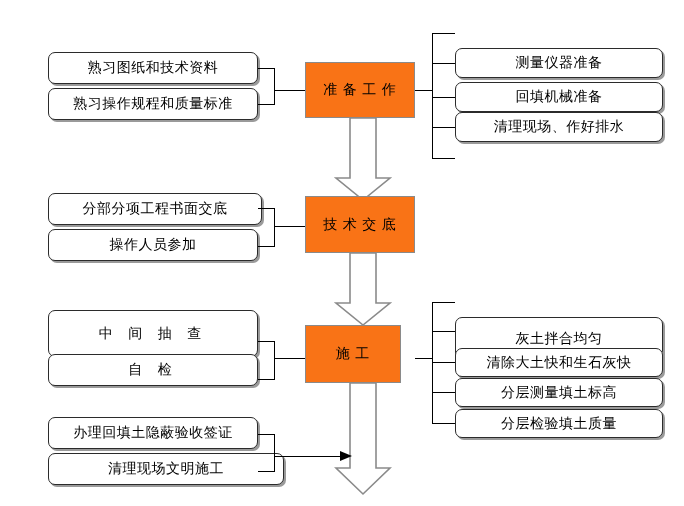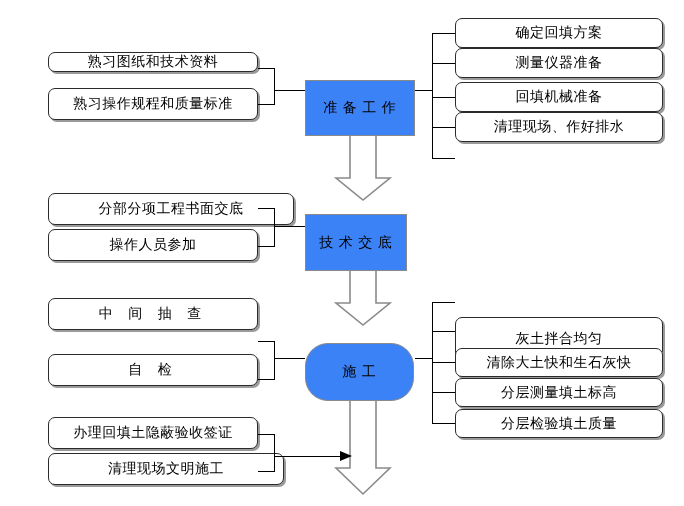--- a/index.html
+++ b/index.html
@@ -20,25 +20,25 @@
     display:flex;align-items:center;justify-content:center;
     font-size:14px;color:#000000;line-height:1;
     letter-spacing:0.5px;
     white-space:nowrap;
   }
   .rbox.wsp{letter-spacing:6px;}
 
   
   .cbox{
     position:absolute;box-sizing:border-box;
-    background:#3b82f6;
+    background:#f97316;
     border:1.5px solid #8a8a8a;
     display:flex;align-items:center;justify-content:center;
     font-size:14px;color:#000000;
-    letter-spacing:1px;white-space:nowrap;margin-top:18px;
+    letter-spacing:1px;white-space:nowrap;
   }
 
   
   .ln{position:absolute;background:#000000;}
   .lnh{height:1px;}
   .lnv{width:1px;}
 
   
   #overlay{position:absolute;left:0;top:0;width:684px;height:506px;pointer-events:none;}
 </style>
@@ -55,73 +55,70 @@
 
     <polygon points="350,383 376,383 376,468 390,468 363,494 336,468 350,468" fill="#ffffff" stroke="#8a8a8a" stroke-width="1.6"></polygon>
 
     <polygon points="340,451 352,456 340,461" fill="#000000"></polygon>
   </svg>
 
   <div class="cbox" style="left:305px;top:62px;width:110px;height:56px;">
     <span>准 备 工 作</span>
   </div>
 
-  <div class="cbox" style="left:305px;top:196px;width:102px;height:57px;">
+  <div class="cbox" style="left:305px;top:196px;width:110px;height:57px;">
     <span>技 术 交 底</span>
   </div>
 
-  <div class="cbox" style="left:305px;top:325px;width:109px;height:58px;border-radius:23px;">
+  <div class="cbox" style="left:305px;top:325px;width:96px;height:58px;">
     <span>施        工</span>
   </div>
 
-  <div class="rbox" style="left:48px;top:52px;width:210px;height:20px;">
+  <div class="rbox" style="left:48px;top:52px;width:210px;height:32px;">
     <span>熟习图纸和技术资料</span>
   </div>
   <div class="rbox" style="left:48px;top:88px;width:210px;height:32px;">
     <span>熟习操作规程和质量标准</span>
   </div>
 
   <div class="ln lnh" style="left:258px;top:68px;width:17px;"></div>
   <div class="ln lnh" style="left:258px;top:104px;width:17px;"></div>
   <div class="ln lnv" style="left:274px;top:68px;height:37px;"></div>
   <div class="ln lnh" style="left:274px;top:90px;width:31px;"></div>
 
-  <div class="rbox" style="left:455px;top:18px;width:208px;height:30px;">
-    <span>确定回填方案</span>
-  </div>
   <div class="rbox" style="left:455px;top:48px;width:208px;height:30px;">
     <span>测量仪器准备</span>
   </div>
   <div class="rbox" style="left:455px;top:82px;width:208px;height:30px;">
     <span>回填机械准备</span>
   </div>
   <div class="rbox" style="left:455px;top:112px;width:208px;height:30px;">
     <span>清理现场、作好排水</span>
   </div>
 
   <div class="ln lnv" style="left:432px;top:33px;height:125px;"></div>
   <div class="ln lnh" style="left:432px;top:33px;width:23px;"></div>
   <div class="ln lnh" style="left:432px;top:63px;width:23px;"></div>
   <div class="ln lnh" style="left:432px;top:97px;width:23px;"></div>
   <div class="ln lnh" style="left:432px;top:127px;width:23px;"></div>
   <div class="ln lnh" style="left:432px;top:158px;width:23px;"></div>
   <div class="ln lnh" style="left:415px;top:90px;width:18px;"></div>
 
-  <div class="rbox" style="left:48px;top:193px;width:246px;height:32px;">
+  <div class="rbox" style="left:48px;top:193px;width:214px;height:32px;">
     <span>分部分项工程书面交底</span>
   </div>
   <div class="rbox" style="left:48px;top:229px;width:210px;height:32px;">
     <span>操作人员参加</span>
   </div>
   <div class="ln lnh" style="left:258px;top:208px;width:17px;"></div>
   <div class="ln lnh" style="left:258px;top:246px;width:17px;"></div>
   <div class="ln lnv" style="left:274px;top:208px;height:39px;"></div>
   <div class="ln lnh" style="left:274px;top:226px;width:31px;"></div>
 
-  <div class="rbox wsp" style="left:48px;top:298px;width:210px;height:32px;">
+  <div class="rbox wsp" style="left:48px;top:310px;width:210px;height:47px;">
     <span>中  间  抽  查</span>
   </div>
   <div class="rbox wsp" style="left:48px;top:354px;width:210px;height:32px;">
     <span>自          检</span>
   </div>
   <div class="ln lnh" style="left:258px;top:341px;width:17px;"></div>
   <div class="ln lnh" style="left:258px;top:379px;width:17px;"></div>
   <div class="ln lnv" style="left:274px;top:341px;height:39px;"></div>
   <div class="ln lnh" style="left:274px;top:358px;width:31px;"></div>
 

